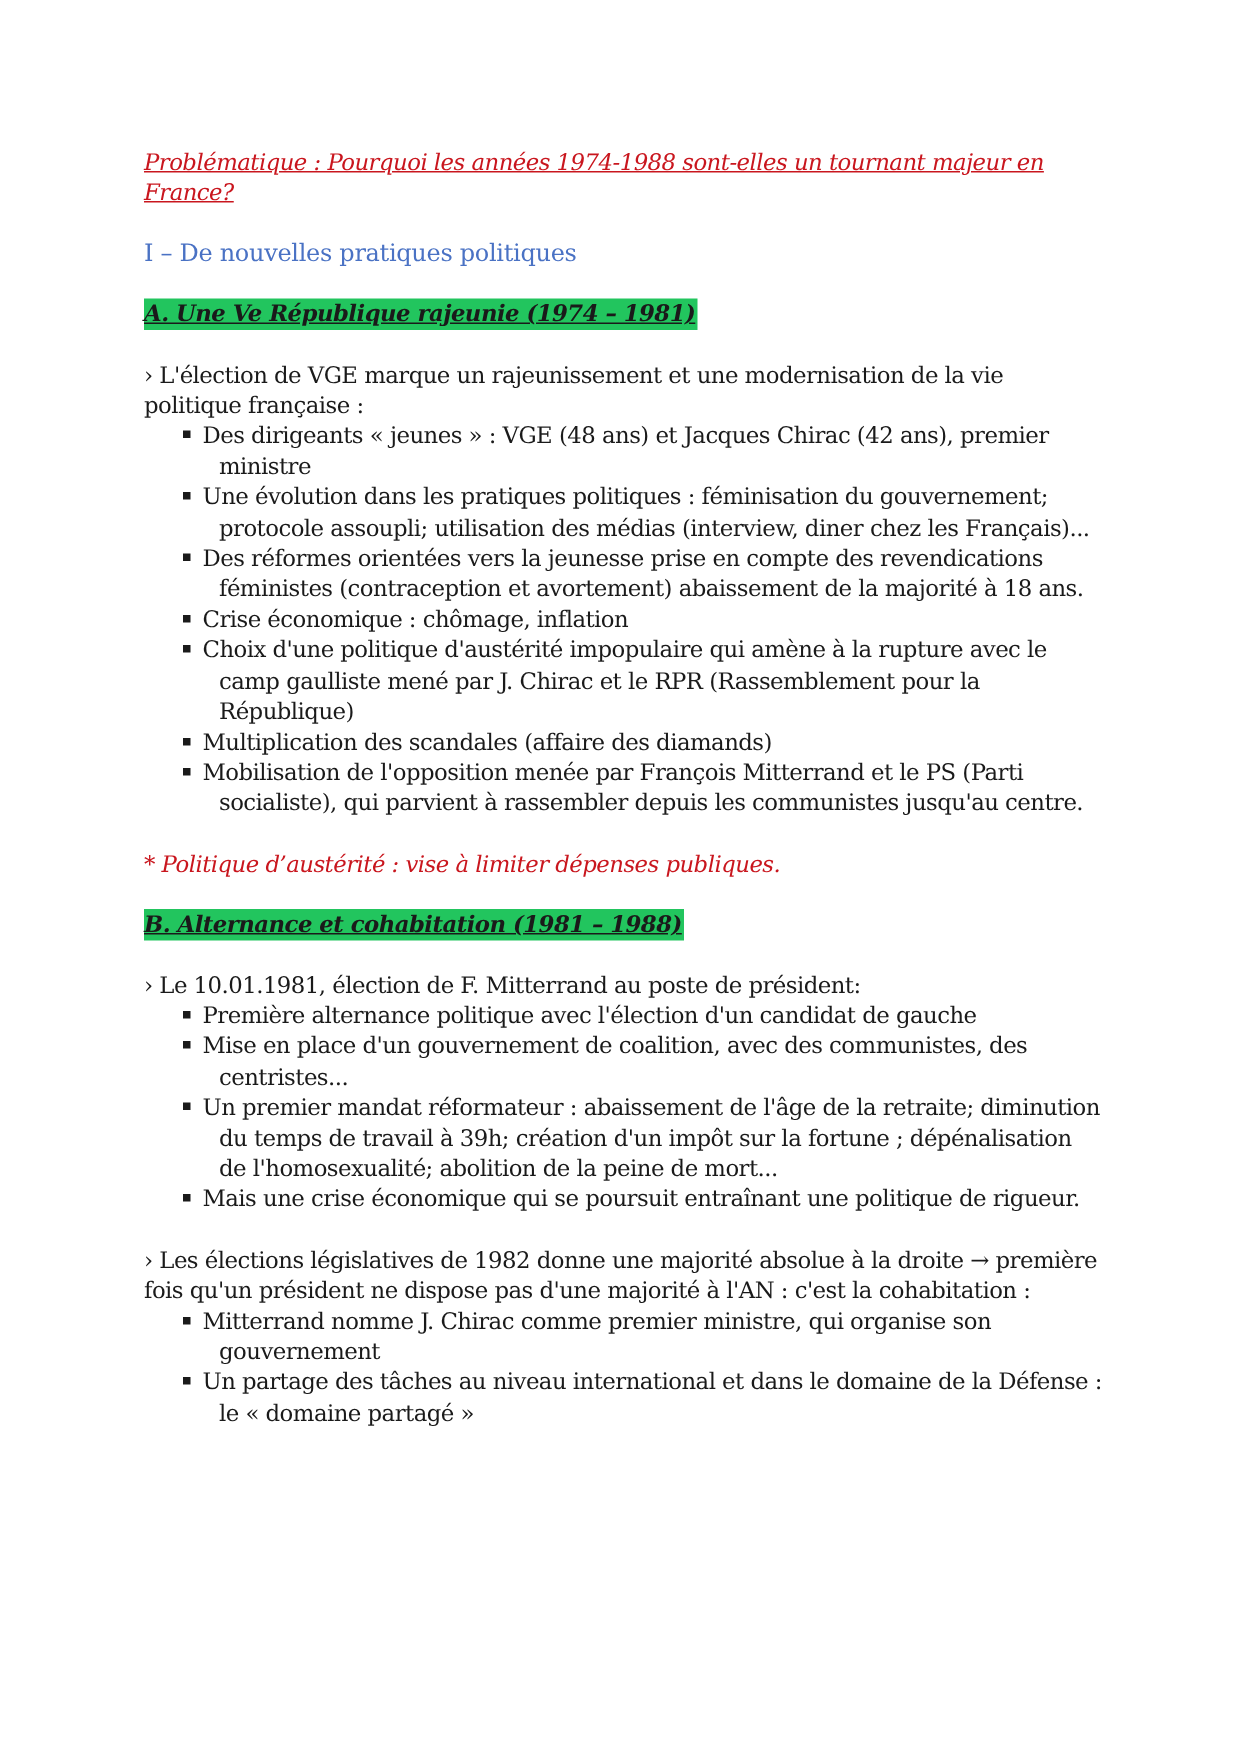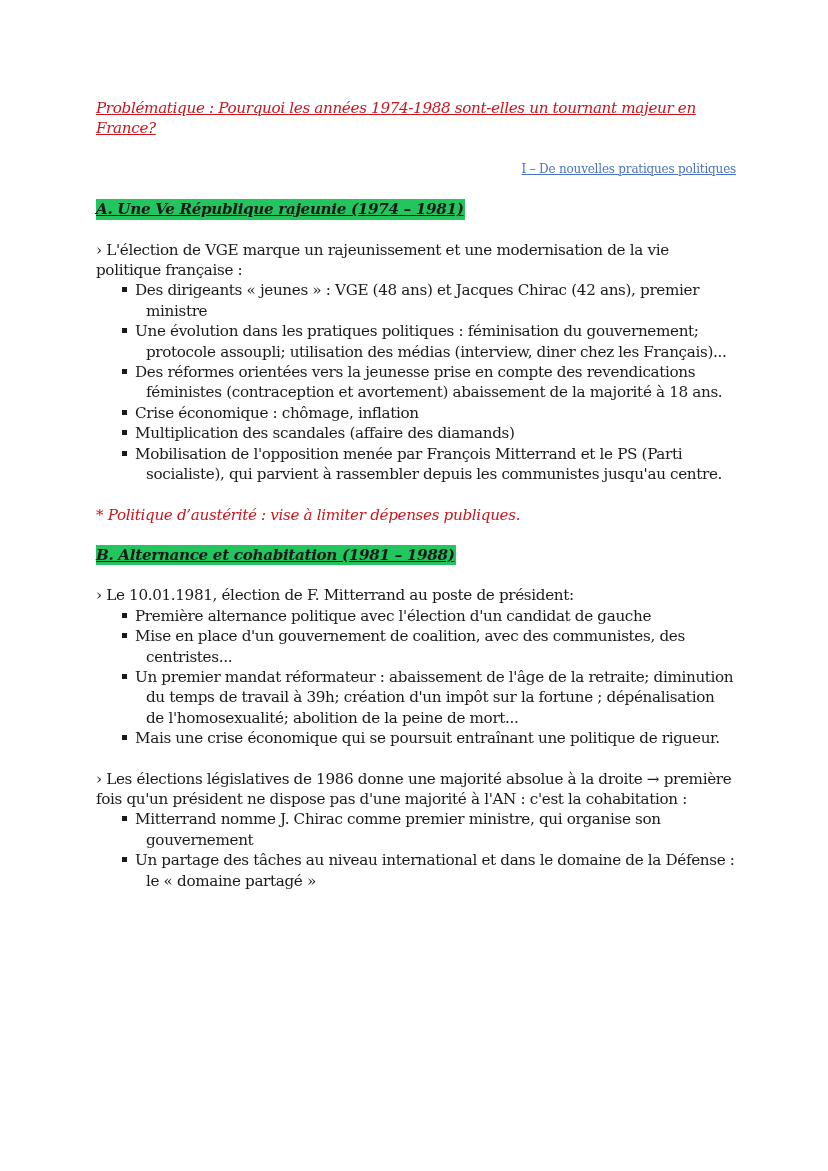--- a/index.html
+++ b/index.html
@@ -4,21 +4,21 @@
   <style>
     html, body { margin: 0; padding: 0; background: #ffffff; }
     body { width: 828px; height: 1171px; position: relative; overflow: hidden; }
     .page {
       position: absolute; left: 96px; top: 98px; width: 640px;
       font-family: "DejaVu Serif", "Liberation Serif", serif;
       font-size: 15.2px; line-height: 20.4px; color: #1a1a1a;
       letter-spacing: -0.35px;
     }
     .problematique { color: #c9161e; font-style: italic; text-decoration: underline; margin: 0; }
-    .heading1 { color: #4a72c4; text-decoration: underline; font-size: 12px; margin: 20px 0 0 0; letter-spacing: -0.2px; text-align: right; }
+    .heading1 { color: #4a72c4; font-size: 16px; margin: 20px 0 0 0; letter-spacing: -0.2px; }
     .heading2 {
       display: inline-block; background: #22c55e; font-style: italic; font-weight: bold;
       text-decoration: underline; margin: 0; padding: 0 1px 0 0;
     }
     .h2wrap { margin-top: 20px; }
     .para { margin: 20px 0 0 0; }
     ul.bullets { list-style: none; margin: 0; padding: 0 0 0 24px; }
     ul.bullets li { position: relative; padding-left: 15px; text-indent: 0; }
     ul.bullets li .bl { position: absolute; left: 2px; top: 7px; width: 5px; height: 5px; background: #1a1a1a; }
     .hang { display: block; text-indent: -11px; padding-left: 11px; }
@@ -52,20 +52,24 @@
       </li>
   </ul>
 
   <ul class="bullets">
     <li>
         <span class="bl"></span>
         <span class="hang"><span></span><b>Crise économique</b><span> : chômage, inflation</span></span>
       </li>
     <li>
         <span class="bl"></span>
+        <span class="hang"><span>Choix d'une </span><b>politique d'austérité</b><span> impopulaire qui amène à la rupture avec le camp gaulliste mené par J. Chirac et le RPR (Rassemblement pour la République)</span></span>
+      </li>
+    <li>
+        <span class="bl"></span>
         <span class="hang"><span>Multiplication des scandales (affaire des diamands)</span><b></b><span></span></span>
       </li>
     <li>
         <span class="bl"></span>
         <span class="hang"><span>Mobilisation de l'opposition menée par </span><b>François Mitterrand</b><span> et le PS (Parti socialiste), qui parvient à rassembler depuis les communistes jusqu'au centre.</span></span>
       </li>
   </ul>
 
   <p class="note">* Politique d’austérité : vise à limiter dépenses publiques.</p>
 
@@ -84,21 +88,21 @@
     <li>
         <span class="bl"></span>
         <span class="hang"><span>Un </span><b>premier mandat réformateur</b><span> : abaissement de l'âge de la retraite; diminution du temps de travail à 39h; création d'un impôt sur la fortune ; dépénalisation de l'homosexualité; abolition de la peine de mort...</span></span>
       </li>
     <li>
         <span class="bl"></span>
         <span class="hang"><span>Mais une </span><b>crise économique</b><span> qui se poursuit entraînant une politique de rigueur.</span></span>
       </li>
   </ul>
 
-  <p class="para"><span>› Les élections législatives de </span><b>1986</b><span> donne une majorité absolue à la droite → première fois qu'un président ne dispose pas d'une majorité à l'AN : c'est la </span><b>cohabitation</b><span> :</span></p>
+  <p class="para"><span>› Les élections législatives de </span><b>1982</b><span> donne une majorité absolue à la droite → première fois qu'un président ne dispose pas d'une majorité à l'AN : c'est la </span><b>cohabitation</b><span> :</span></p>
   <ul class="bullets">
     <li>
         <span class="bl"></span>
         <span class="hang"><span>Mitterrand nomme </span><b>J. Chirac</b><span> comme premier ministre, qui organise son gouvernement</span></span>
       </li>
     <li>
         <span class="bl"></span>
         <span class="hang"><span>Un partage des tâches au niveau international et dans le domaine de la Défense : le « domaine partagé »</span><b></b><span></span></span>
       </li>
   </ul>

